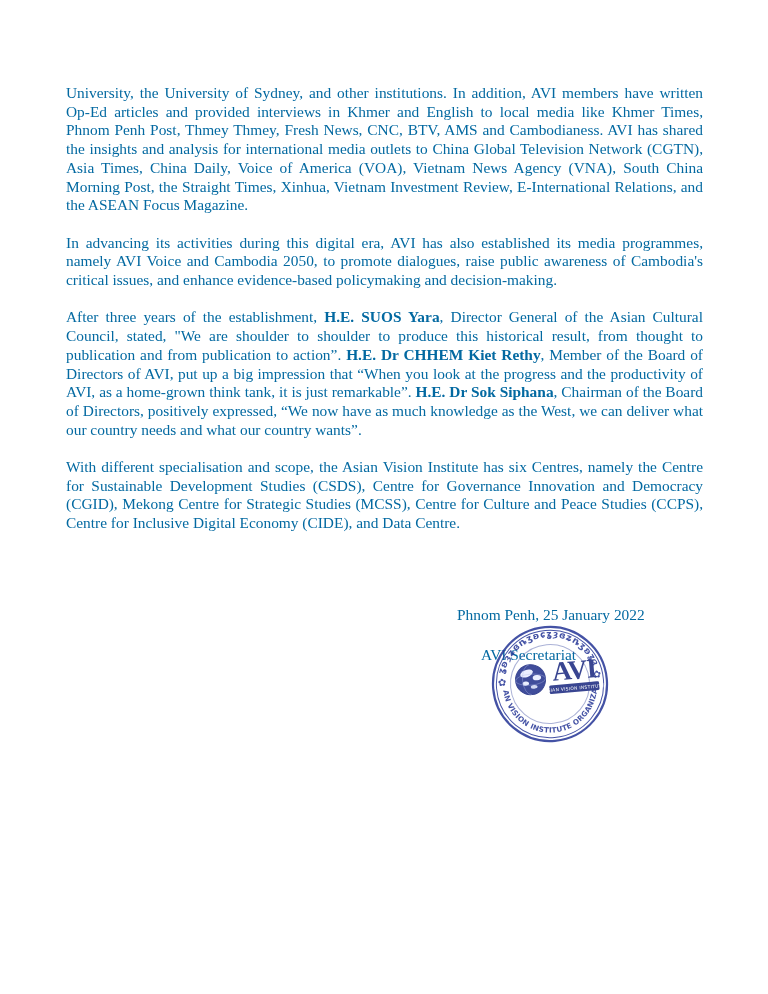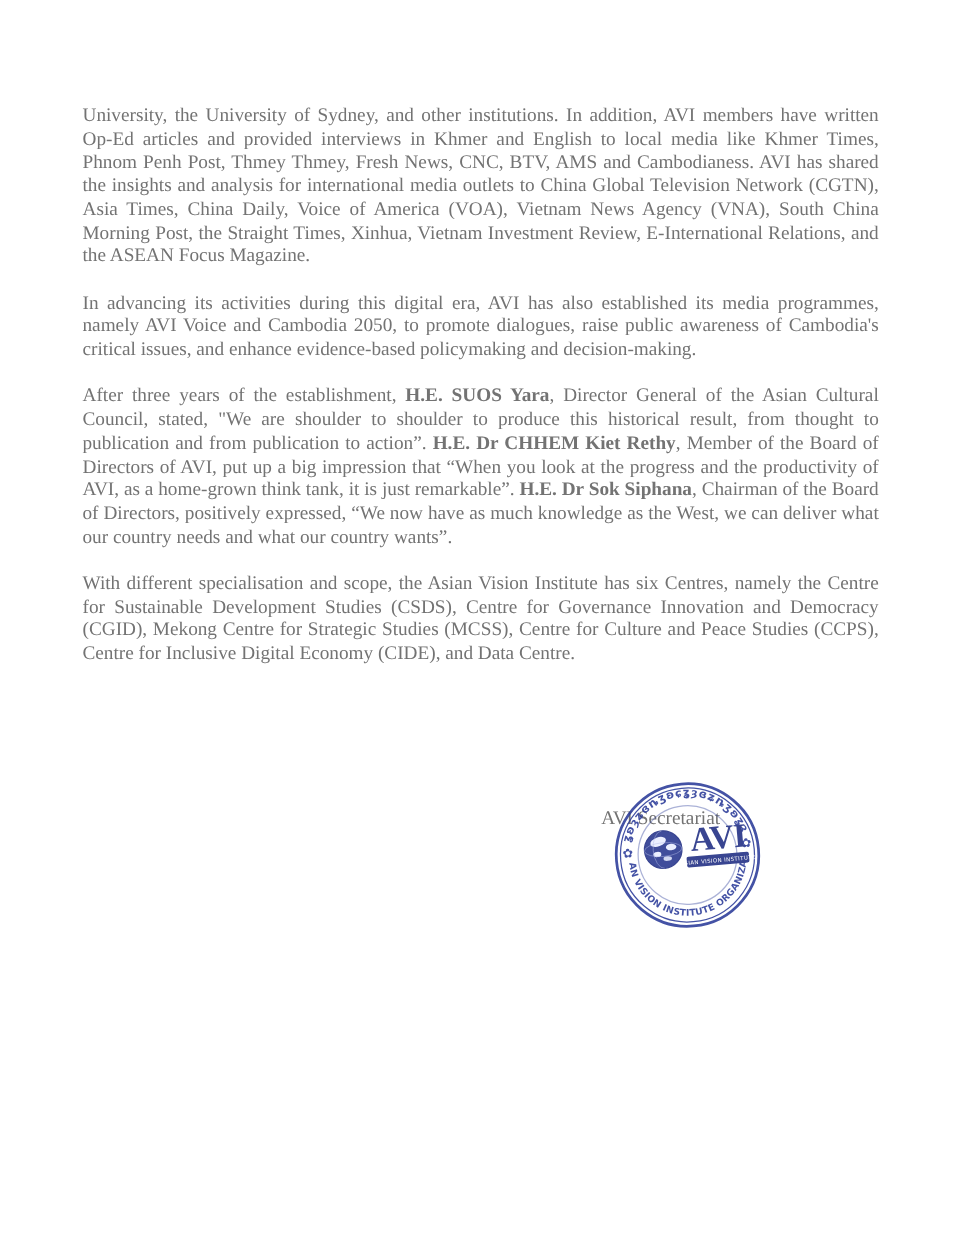--- a/index.html
+++ b/index.html
@@ -1,18 +1,18 @@
 <!DOCTYPE html>
 <html><head>
 <meta charset="utf-8">
 <style>
   html,body { margin:0; padding:0; background:#ffffff; }
   .page {
     position:relative; width:768px; height:910px; background:#ffffff;
-    font-family:"Liberation Serif", serif; color:#737373; overflow:hidden;
+    font-family:"Liberation Serif", serif; color:#0369a1; overflow:hidden;
   }
   .body-text {
     position:absolute; left:66px; top:84px; width:637px;
     font-size:15.4px; line-height:18.7px; text-align:justify;
   }
   .body-text p { margin:0 0 18.7px 0; }
   .body-text b { font-weight:bold; }
   .date-line {
     position:absolute; left:457px; top:606px; font-size:15.4px; white-space:nowrap;
   }
@@ -32,20 +32,21 @@
 
 <div class="page">
 
   <div class="body-text">
       <p><span>University, the University of Sydney, and other institutions. In addition, AVI members have written Op-Ed articles and provided interviews in Khmer and English to local media like Khmer Times, Phnom Penh Post, Thmey Thmey, Fresh News, CNC, BTV, AMS and Cambodianess. AVI has shared the insights and analysis for international media outlets to China Global Television Network (CGTN), Asia Times, China Daily, Voice of America (VOA), Vietnam News Agency (VNA), South China Morning Post, the Straight Times, Xinhua, Vietnam Investment Review, E-International Relations, and the ASEAN Focus Magazine.</span></p>
       <p><span>In advancing its activities during this digital era, AVI has also established its media programmes, namely AVI Voice and Cambodia 2050, to promote dialogues, raise public awareness of Cambodia's critical issues, and enhance evidence-based policymaking and decision-making.</span></p>
       <p><span>After three years of the establishment, </span><b>H.E. SUOS Yara</b><span>, Director General of the Asian Cultural Council, stated, "We are shoulder to shoulder to produce this historical result, from thought to publication and from publication to action”. </span><b>H.E. Dr CHHEM Kiet Rethy</b><span>, Member of the Board of Directors of AVI, put up a big impression that “When you look at the progress and the productivity of AVI, as a home-grown think tank, it is just remarkable”. </span><b>H.E. Dr Sok Siphana</b><span>, Chairman of the Board of Directors, positively expressed, “We now have as much knowledge as the West, we can deliver what our country needs and what our country wants”.</span></p>
       <p><span>With different specialisation and scope, the Asian Vision Institute has six Centres, namely the Centre for Sustainable Development Studies (CSDS), Centre for Governance Innovation and Democracy (CGID), Mekong Centre for Strategic Studies (MCSS), Centre for Culture and Peace Studies (CCPS), Centre for Inclusive Digital Economy (CIDE), and Data Centre.</span></p>
     </div>
 
+  <div class="date-line">Phnom Penh, 25 January 2022</div>
 
   <div class="secretariat">AVI Secretariat</div>
 
   <svg class="stamp" viewBox="0 0 150 150" xmlns="http://www.w3.org/2000/svg" aria-hidden="true">
     <g transform="rotate(-5 75 75)" fill="none" stroke="#2b3b99">
 
       <circle cx="75" cy="75" r="57" stroke-width="2.2"></circle>
       <circle cx="75" cy="75" r="53.6" stroke-width="1"></circle>
 
       <circle cx="75" cy="75" r="39.5" stroke-width="1" opacity="0.45"></circle>

